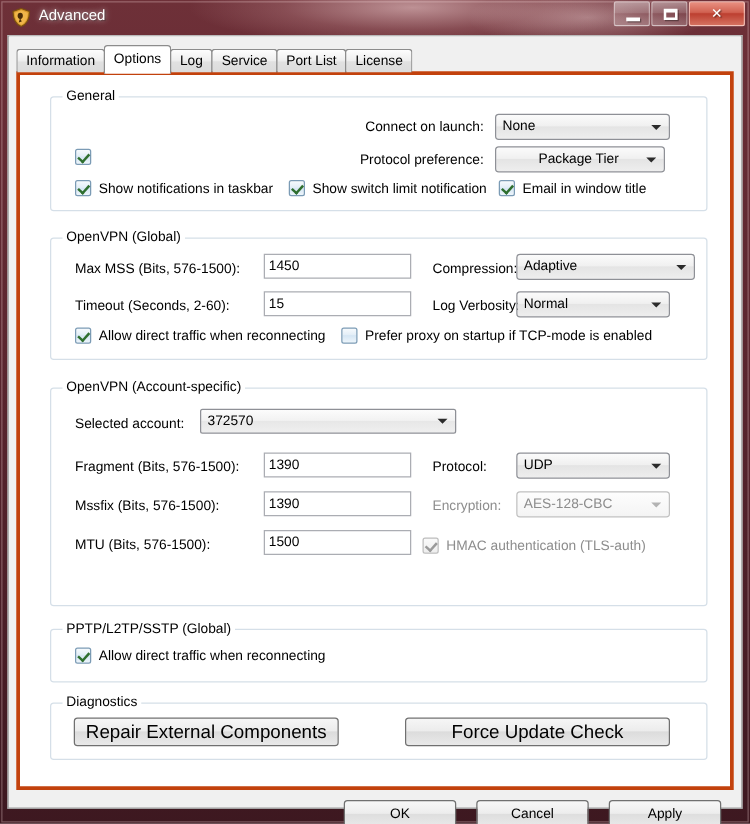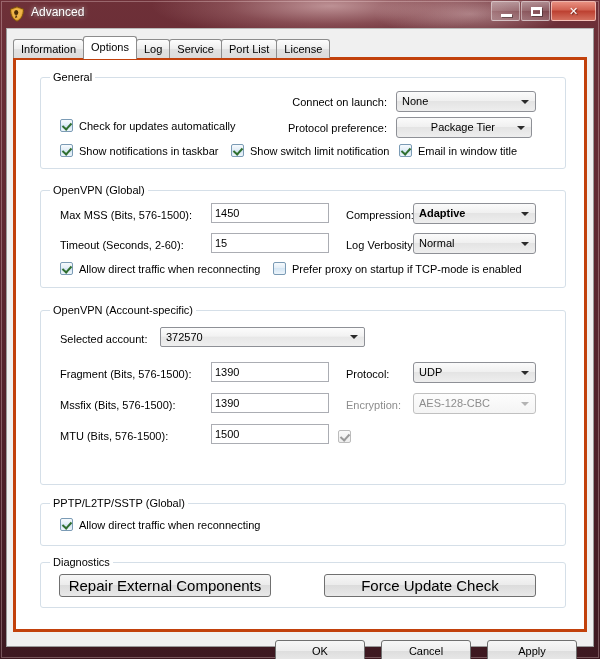--- a/index.html
+++ b/index.html
@@ -316,21 +316,20 @@
     </div>
 
     <div class="tabpage">
 
       <div class="group" style="left:24px; top:17px; width:526px; height:92px;">
         <div class="glabel">General</div>
 
 
         <div class="chkrow" style="left:19px; top:41px;">
           <span class="cbox checked"></span>
-          <span class="ctext">Check for updates automatically</span>
         </div>
 
         <div class="chkrow" style="left:19px; top:66px;">
           <span class="cbox checked"></span>
           <span class="ctext">Show notifications in taskbar</span>
         </div>
 
         <div class="chkrow" style="left:190px; top:66px;">
           <span class="cbox checked"></span>
           <span class="ctext">Show switch limit notification</span>
@@ -357,21 +356,21 @@
       <div class="group" style="left:24px; top:130px; width:526px; height:98px;">
         <div class="glabel">OpenVPN (Global)</div>
 
         <div class="lbl" style="left:19px; top:18px;">Max MSS (Bits, 576-1500):</div>
         <div class="tfield" style="left:170px; top:12px; width:118px; height:20px;">1450</div>
 
         <div class="lbl" style="left:19px; top:48px;">Timeout (Seconds, 2-60):</div>
         <div class="tfield" style="left:170px; top:42px; width:118px; height:20px;">15</div>
 
         <div class="lbl" style="left:305px; top:18px;">Compression:</div>
-        <div class="combo" style="left:372px; top:12px; width:123px; height:21px;font-weight:bold;">
+        <div class="combo" style="left:372px; top:12px; width:143px; height:21px;">
           <span>Adaptive</span>
           <span class="arrow"></span>
         </div>
 
         <div class="lbl" style="left:305px; top:48px;">Log Verbosity:</div>
         <div class="combo" style="left:372px; top:42px; width:123px; height:21px;">
           <span>Normal</span>
           <span class="arrow"></span>
         </div>
 
@@ -411,20 +410,21 @@
         </div>
 
         <div class="lbl dim" style="left:305px; top:88px;">Encryption:</div>
         <div class="combo disabled" style="left:372px; top:82px; width:123px; height:21px;">
           <span>AES-128-CBC</span>
           <span class="arrow"></span>
         </div>
 
         <div class="chkrow" style="left:297px; top:119px;">
           <span class="cbox checked disabled"></span>
+          <span class="ctext dim">HMAC authentication (TLS-auth)</span>
         </div>
       </div>
 
       <div class="group" style="left:24px; top:443px; width:526px; height:43px;">
         <div class="glabel">PPTP/L2TP/SSTP (Global)</div>
         <div class="chkrow" style="left:19px; top:14px;">
           <span class="cbox checked"></span>
           <span class="ctext">Allow direct traffic when reconnecting</span>
         </div>
       </div>

